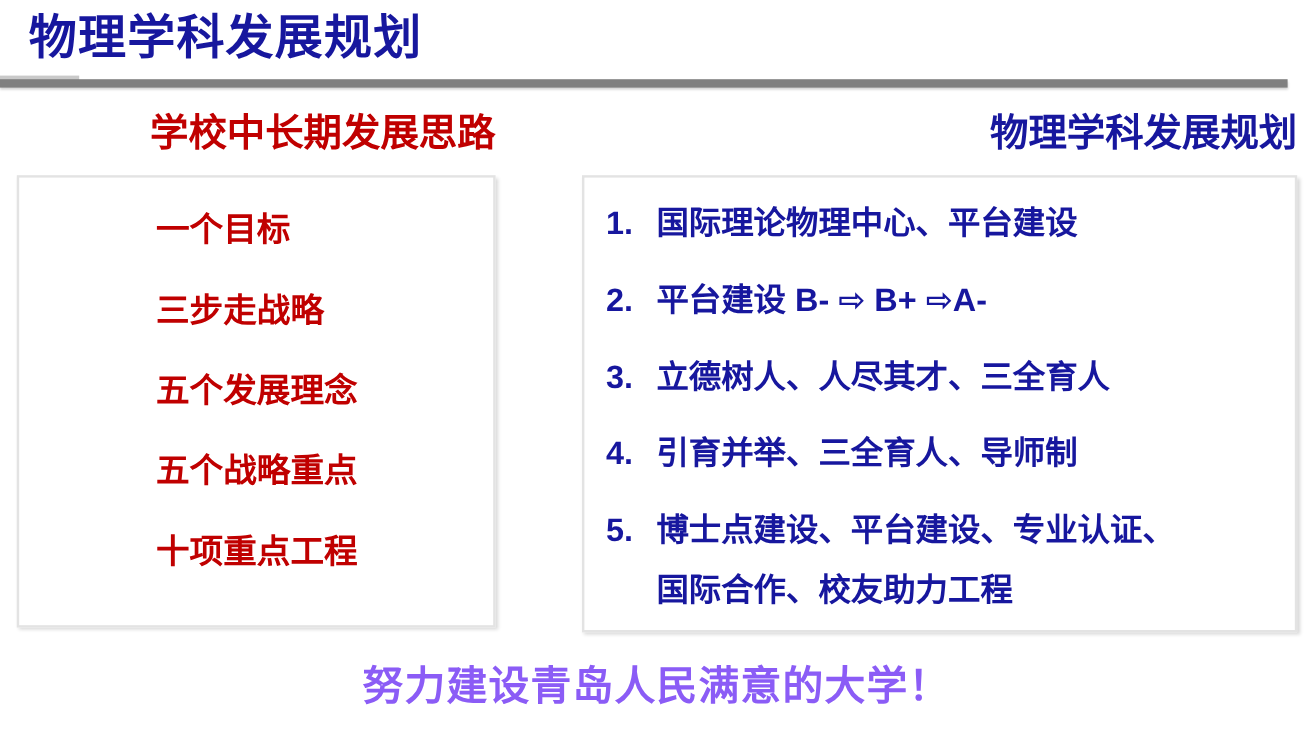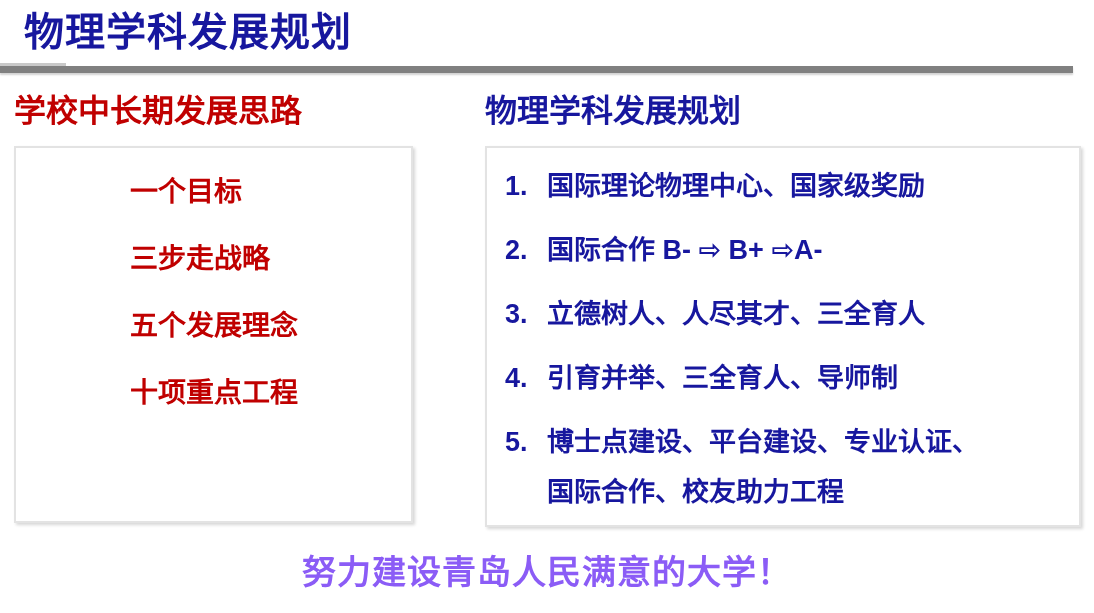--- a/index.html
+++ b/index.html
@@ -59,21 +59,21 @@
   }
 
   .col {
     position: absolute;
     top: 0;
   }
   .col-left  { left: 14px;  width: 399px; }
   .col-right { left: 485px; width: 596px; }
 
   .col-heading {
-    text-align: left;
+    text-align: right;
     font-size: 32px;
     font-weight: bold;
     line-height: 46px;
     white-space: nowrap;
     margin: 10px 0 12px 0;
   }
   .heading-red  { color: #c00000; }
   .heading-blue { color: #17179e; }
 
   .panel {
@@ -165,42 +165,43 @@
   <div class="columns">
 
     <div class="col col-left">
       <div class="col-heading heading-red">学校中长期发展思路</div>
 
       <div class="panel panel-left">
         <ul class="left-list">
           <li>一个目标</li>
           <li>三步走战略</li>
           <li>五个发展理念</li>
+          <li>五个战略重点</li>
           <li>十项重点工程</li>
         </ul>
       </div>
     </div>
 
     <div class="col col-right">
       <div class="col-heading heading-blue">物理学科发展规划</div>
 
       <div class="panel panel-right">
         <ul class="right-list">
 
           <li>
             <span class="rl-num">1.</span>
             <span class="rl-text">
-              <span class="rl-line">国际理论物理中心、国家级奖励</span>
+              <span class="rl-line">国际理论物理中心、平台建设</span>
             </span>
           </li>
 
           <li>
             <span class="rl-num">2.</span>
             <span class="rl-text">
-              <span class="rl-line">国际合作 B- ⇨ B+ ⇨A-</span>
+              <span class="rl-line">平台建设 B- ⇨ B+ ⇨A-</span>
             </span>
           </li>
 
           <li>
             <span class="rl-num">3.</span>
             <span class="rl-text">
               <span class="rl-line">立德树人、人尽其才、三全育人</span>
             </span>
           </li>
 

